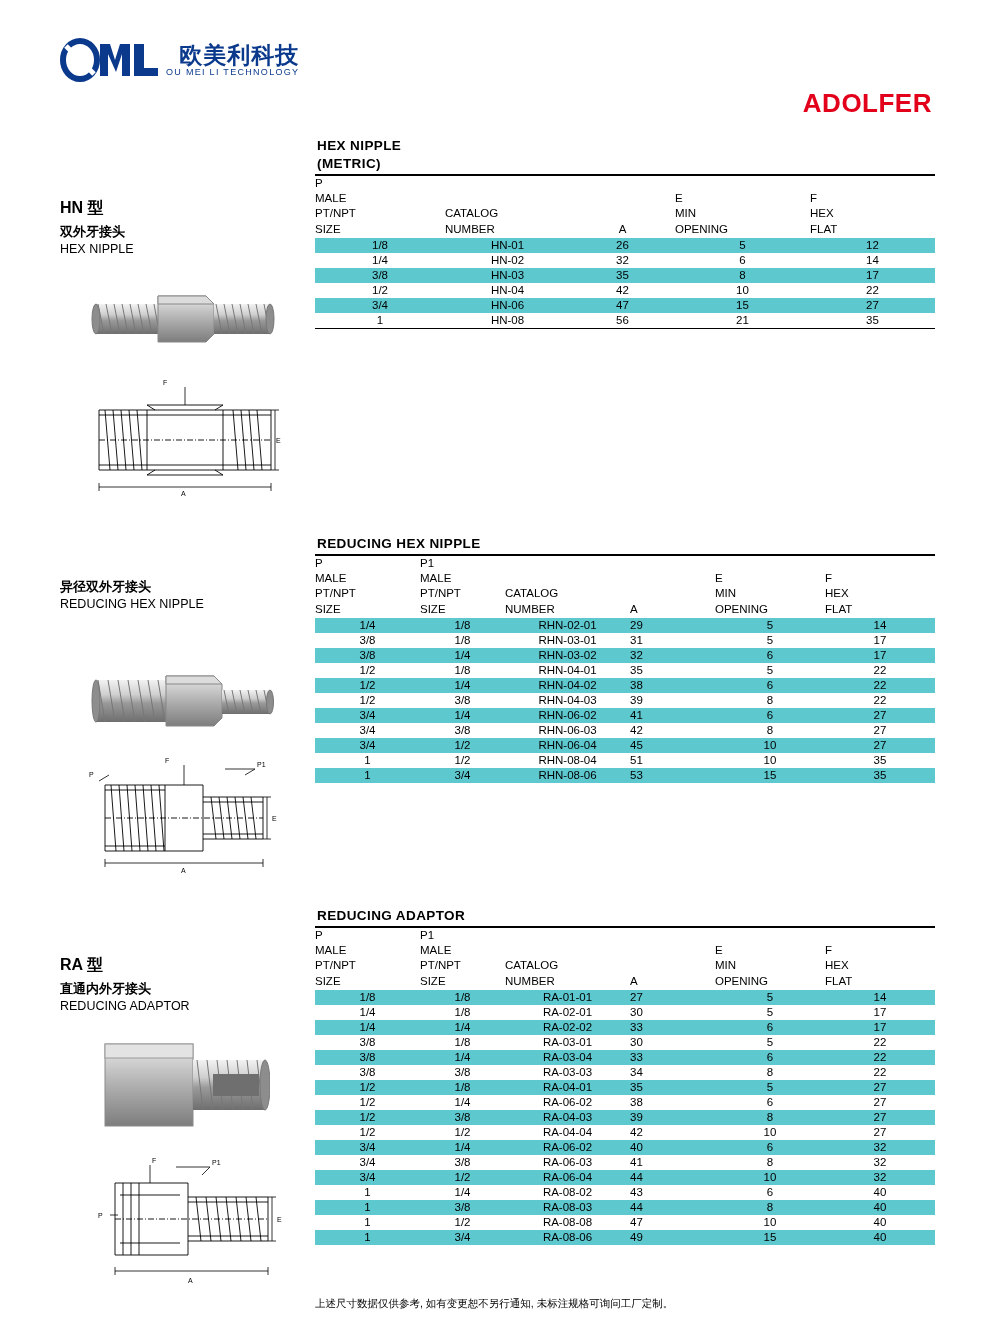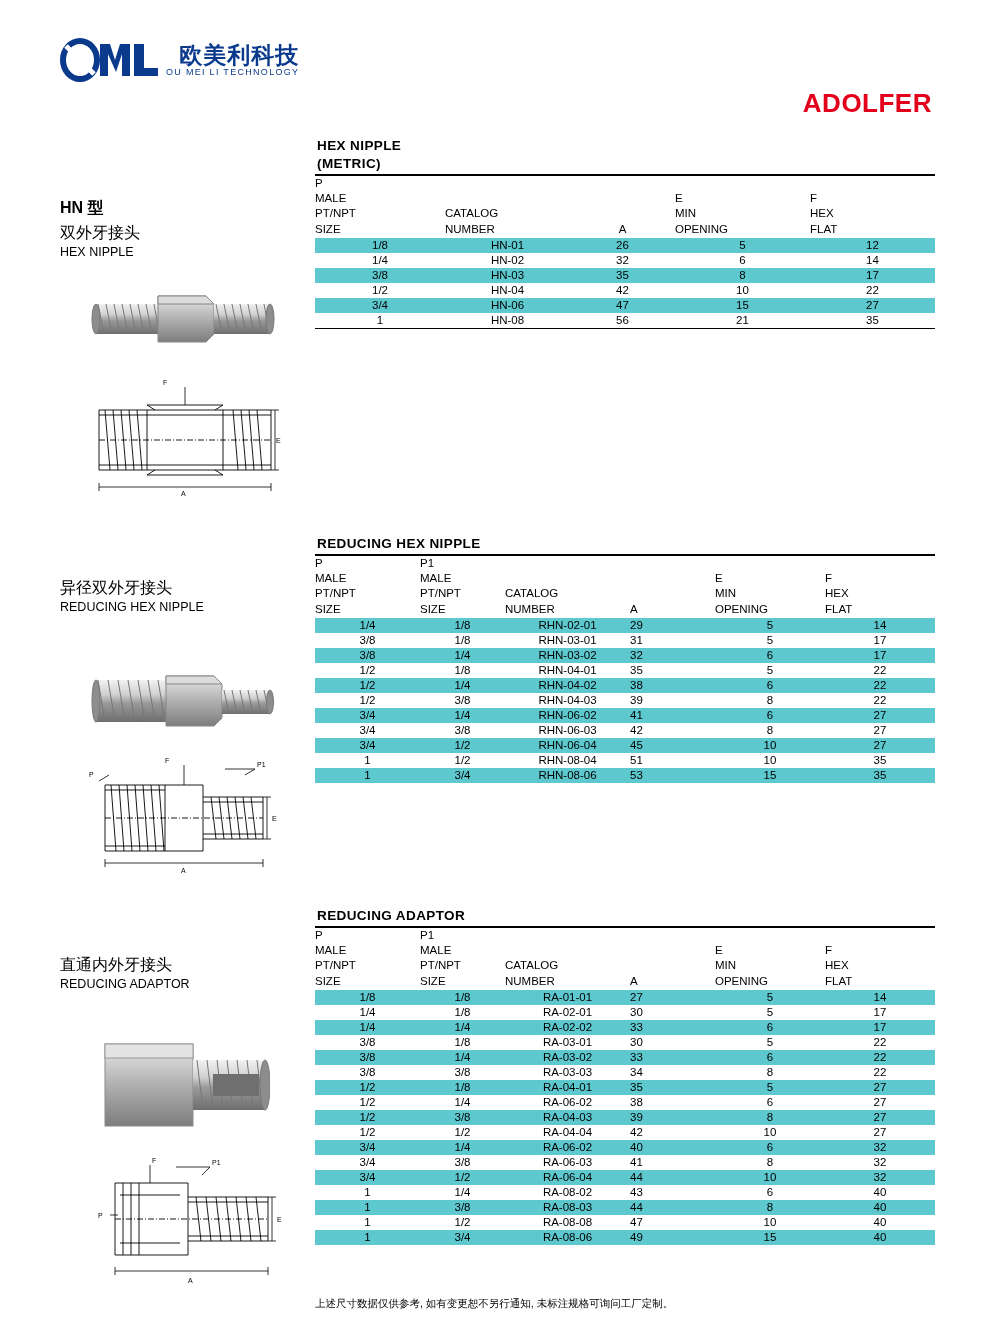--- a/index.html
+++ b/index.html
@@ -16,21 +16,21 @@
   
   .header{position:absolute;left:0;top:0;width:987px;height:100px;}
   .logo-wrap{position:absolute;left:60px;top:38px;display:flex;align-items:center;gap:6px;text-align:right;}
   .logo-cn{font-size:23px;font-weight:bold;color:#0b3a8c;letter-spacing:1px;line-height:1.05;}
   .logo-en{font-size:9px;color:#0b3a8c;letter-spacing:1.3px;}
   .brand{position:absolute;right:55px;top:44px;font-size:26px;font-weight:bold;color:#e2001a;letter-spacing:0.5px;margin-top:44px;}
 
   
   .item{position:absolute;left:60px;width:250px;}
   .item-title{font-size:16px;font-weight:bold;margin:0 0 4px 0;}
-  .item-cn{font-size:16px;margin:0 0 1px 0;}
+  .item-cn{font-size:13px;margin:0 0 1px 0;font-weight:bold;}
   .item-en{font-size:12.5px;margin:0;}
 
   
   .photo{position:absolute;}
   .tech{position:absolute;}
 
   
   .section{position:absolute;}
   .sec-title{font-size:13.5px;font-weight:bold;letter-spacing:0.4px;margin:0;padding:0 0 3px 2px;}
   .rule{border-bottom:2px solid #000;width:100%;}
@@ -396,20 +396,21 @@
           <td class="c-center">RHN-08-06</td>
           <td class="c-left">53</td>
           <td class="c-center">15</td>
           <td class="c-center">35</td>
         </tr>
       </tbody>
     </table>
   </div>
 
   <div class="item" style="top:955px;">
+    <p class="item-title">RA 型</p>
     <p class="item-cn">直通内外牙接头</p>
     <p class="item-en">REDUCING ADAPTOR</p>
   </div>
 
   <div class="photo" style="left:95px;top:1030px;">
     <svg width="175" height="110" viewBox="0 0 175 110">
       <rect x="10" y="14" width="88" height="82" fill="url(#metal2)" stroke="#8a8a8a"></rect>
       <rect x="10" y="14" width="88" height="14" fill="#e3e3e3" stroke="#9a9a9a"></rect>
       <rect x="98" y="30" width="72" height="50" fill="url(#metal)"></rect>
       <g stroke="#777" stroke-width="1">
@@ -520,21 +521,21 @@
           <td class="c-center">3/8</td>
           <td class="c-center">1/8</td>
           <td class="c-center">RA-03-01</td>
           <td class="c-left">30</td>
           <td class="c-center">5</td>
           <td class="c-center">22</td>
         </tr>
         <tr class="row-alt">
           <td class="c-center">3/8</td>
           <td class="c-center">1/4</td>
-          <td class="c-center">RA-03-02</td>
+          <td class="c-center">RA-03-04</td>
           <td class="c-left">33</td>
           <td class="c-center">6</td>
           <td class="c-center">22</td>
         </tr>
         <tr>
           <td class="c-center">3/8</td>
           <td class="c-center">3/8</td>
           <td class="c-center">RA-03-03</td>
           <td class="c-left">34</td>
           <td class="c-center">8</td>

